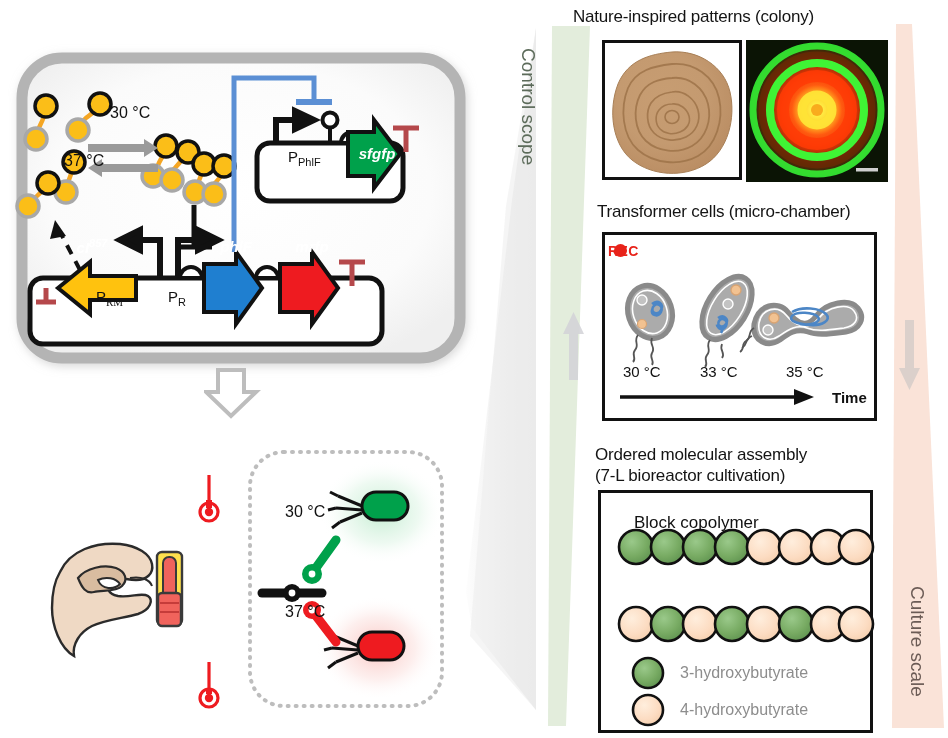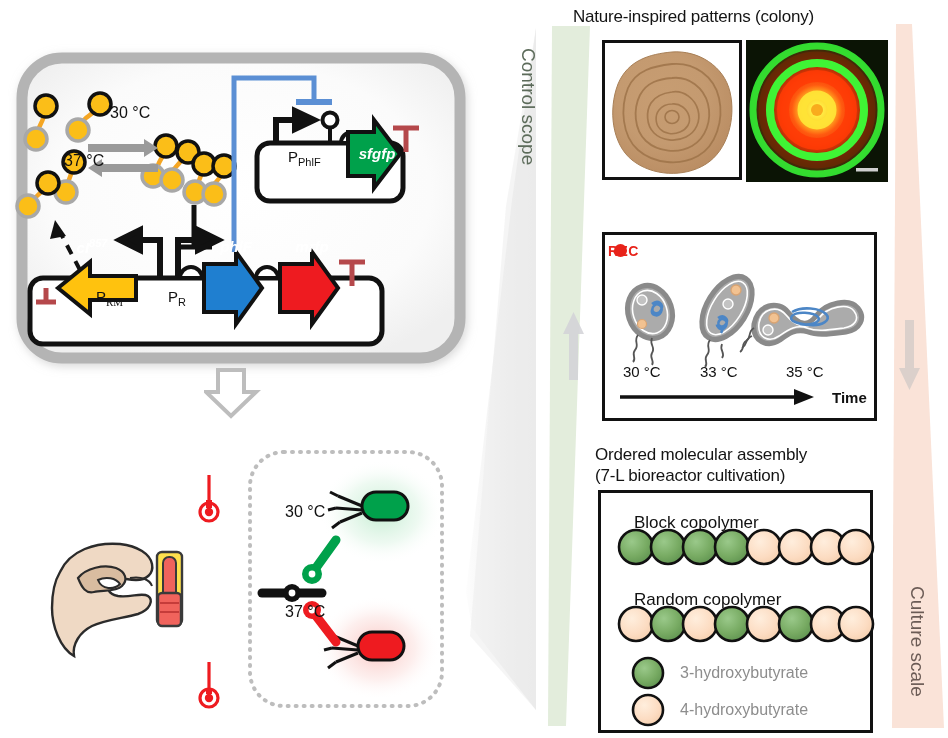--- a/index.html
+++ b/index.html
@@ -416,20 +416,21 @@
         <circle cx="215" cy="70" r="47" fill="none" stroke="#3bff38" stroke-width="8" opacity="0.95"></circle>
         <circle cx="215" cy="70" r="55" fill="none" stroke="#6b2a04" stroke-width="7" opacity="0.75"></circle>
         <circle cx="215" cy="70" r="34" fill="none" stroke="#ff3b06" stroke-width="12" opacity="0.85"></circle>
         <circle cx="215" cy="70" r="15" fill="none" stroke="#ffe437" stroke-width="9" opacity="0.95"></circle>
         <circle cx="215" cy="70" r="6" fill="#f8a318" opacity="0.9"></circle>
       </g>
       <rect x="254" y="128" width="22" height="3.5" fill="#cfcfcf"></rect>
     </g>
   </svg>
 
+  <div class="panel-title" style="left:597px;top:201px;">Transformer cells (micro-chamber)</div>
 
   <svg class="abs" width="290" height="192" style="left:602px;top:232px;">
     <rect x="1.5" y="1.5" width="272" height="186" fill="#fff" stroke="#111" stroke-width="3"></rect>
 
     <g>
       <ellipse cx="48" cy="80" rx="22" ry="27" transform="rotate(-18 48 80)" fill="#ABABAB" stroke="#8a8a8a" stroke-width="5"></ellipse>
       <ellipse cx="48" cy="80" rx="17" ry="22" transform="rotate(-18 48 80)" fill="#ABABAB" stroke="#ffffff" stroke-width="1.6"></ellipse>
       <path d="M50,72 c6,-5 12,0 9,6 c-3,6 -11,3 -8,-3 c3,-6 11,-1 8,5 c-3,6 -10,3 -9,-2" fill="none" stroke="#4C86C6" stroke-width="2.6"></path>
       <circle cx="40" cy="68" r="5" fill="#c3c3c3" stroke="#fff" stroke-width="1.4"></circle>
       <circle cx="40" cy="92" r="4.5" fill="#F2C291" stroke="#d9a473" stroke-width="1.2"></circle>
@@ -505,18 +506,17 @@
       <circle cx="198" cy="134" r="17" fill="url(#beadGreen)" stroke="#111" stroke-width="2.6"></circle>
       <circle cx="230" cy="134" r="17" fill="url(#beadPeach)" stroke="#111" stroke-width="2.6"></circle>
       <circle cx="258" cy="134" r="17" fill="url(#beadPeach)" stroke="#111" stroke-width="2.6"></circle>
     </g>
 
     <circle cx="50" cy="183" r="15" fill="url(#beadGreen)" stroke="#111" stroke-width="2.6"></circle>
     <circle cx="50" cy="220" r="15" fill="url(#beadPeach)" stroke="#111" stroke-width="2.6"></circle>
   </svg>
 
   <div class="copoly-title" style="left:634px;top:513px;text-align:center;">Block copolymer</div>
-  <div class="copoly-title" style="left:634px;top:590px;">Random copolymer</div>
 
   <div class="legend-text" style="left:680px;top:664px;">3-hydroxybutyrate</div>
   <div class="legend-text" style="left:680px;top:701px;">4-hydroxybutyrate</div>
 
 </div>
 
 </body></html>

